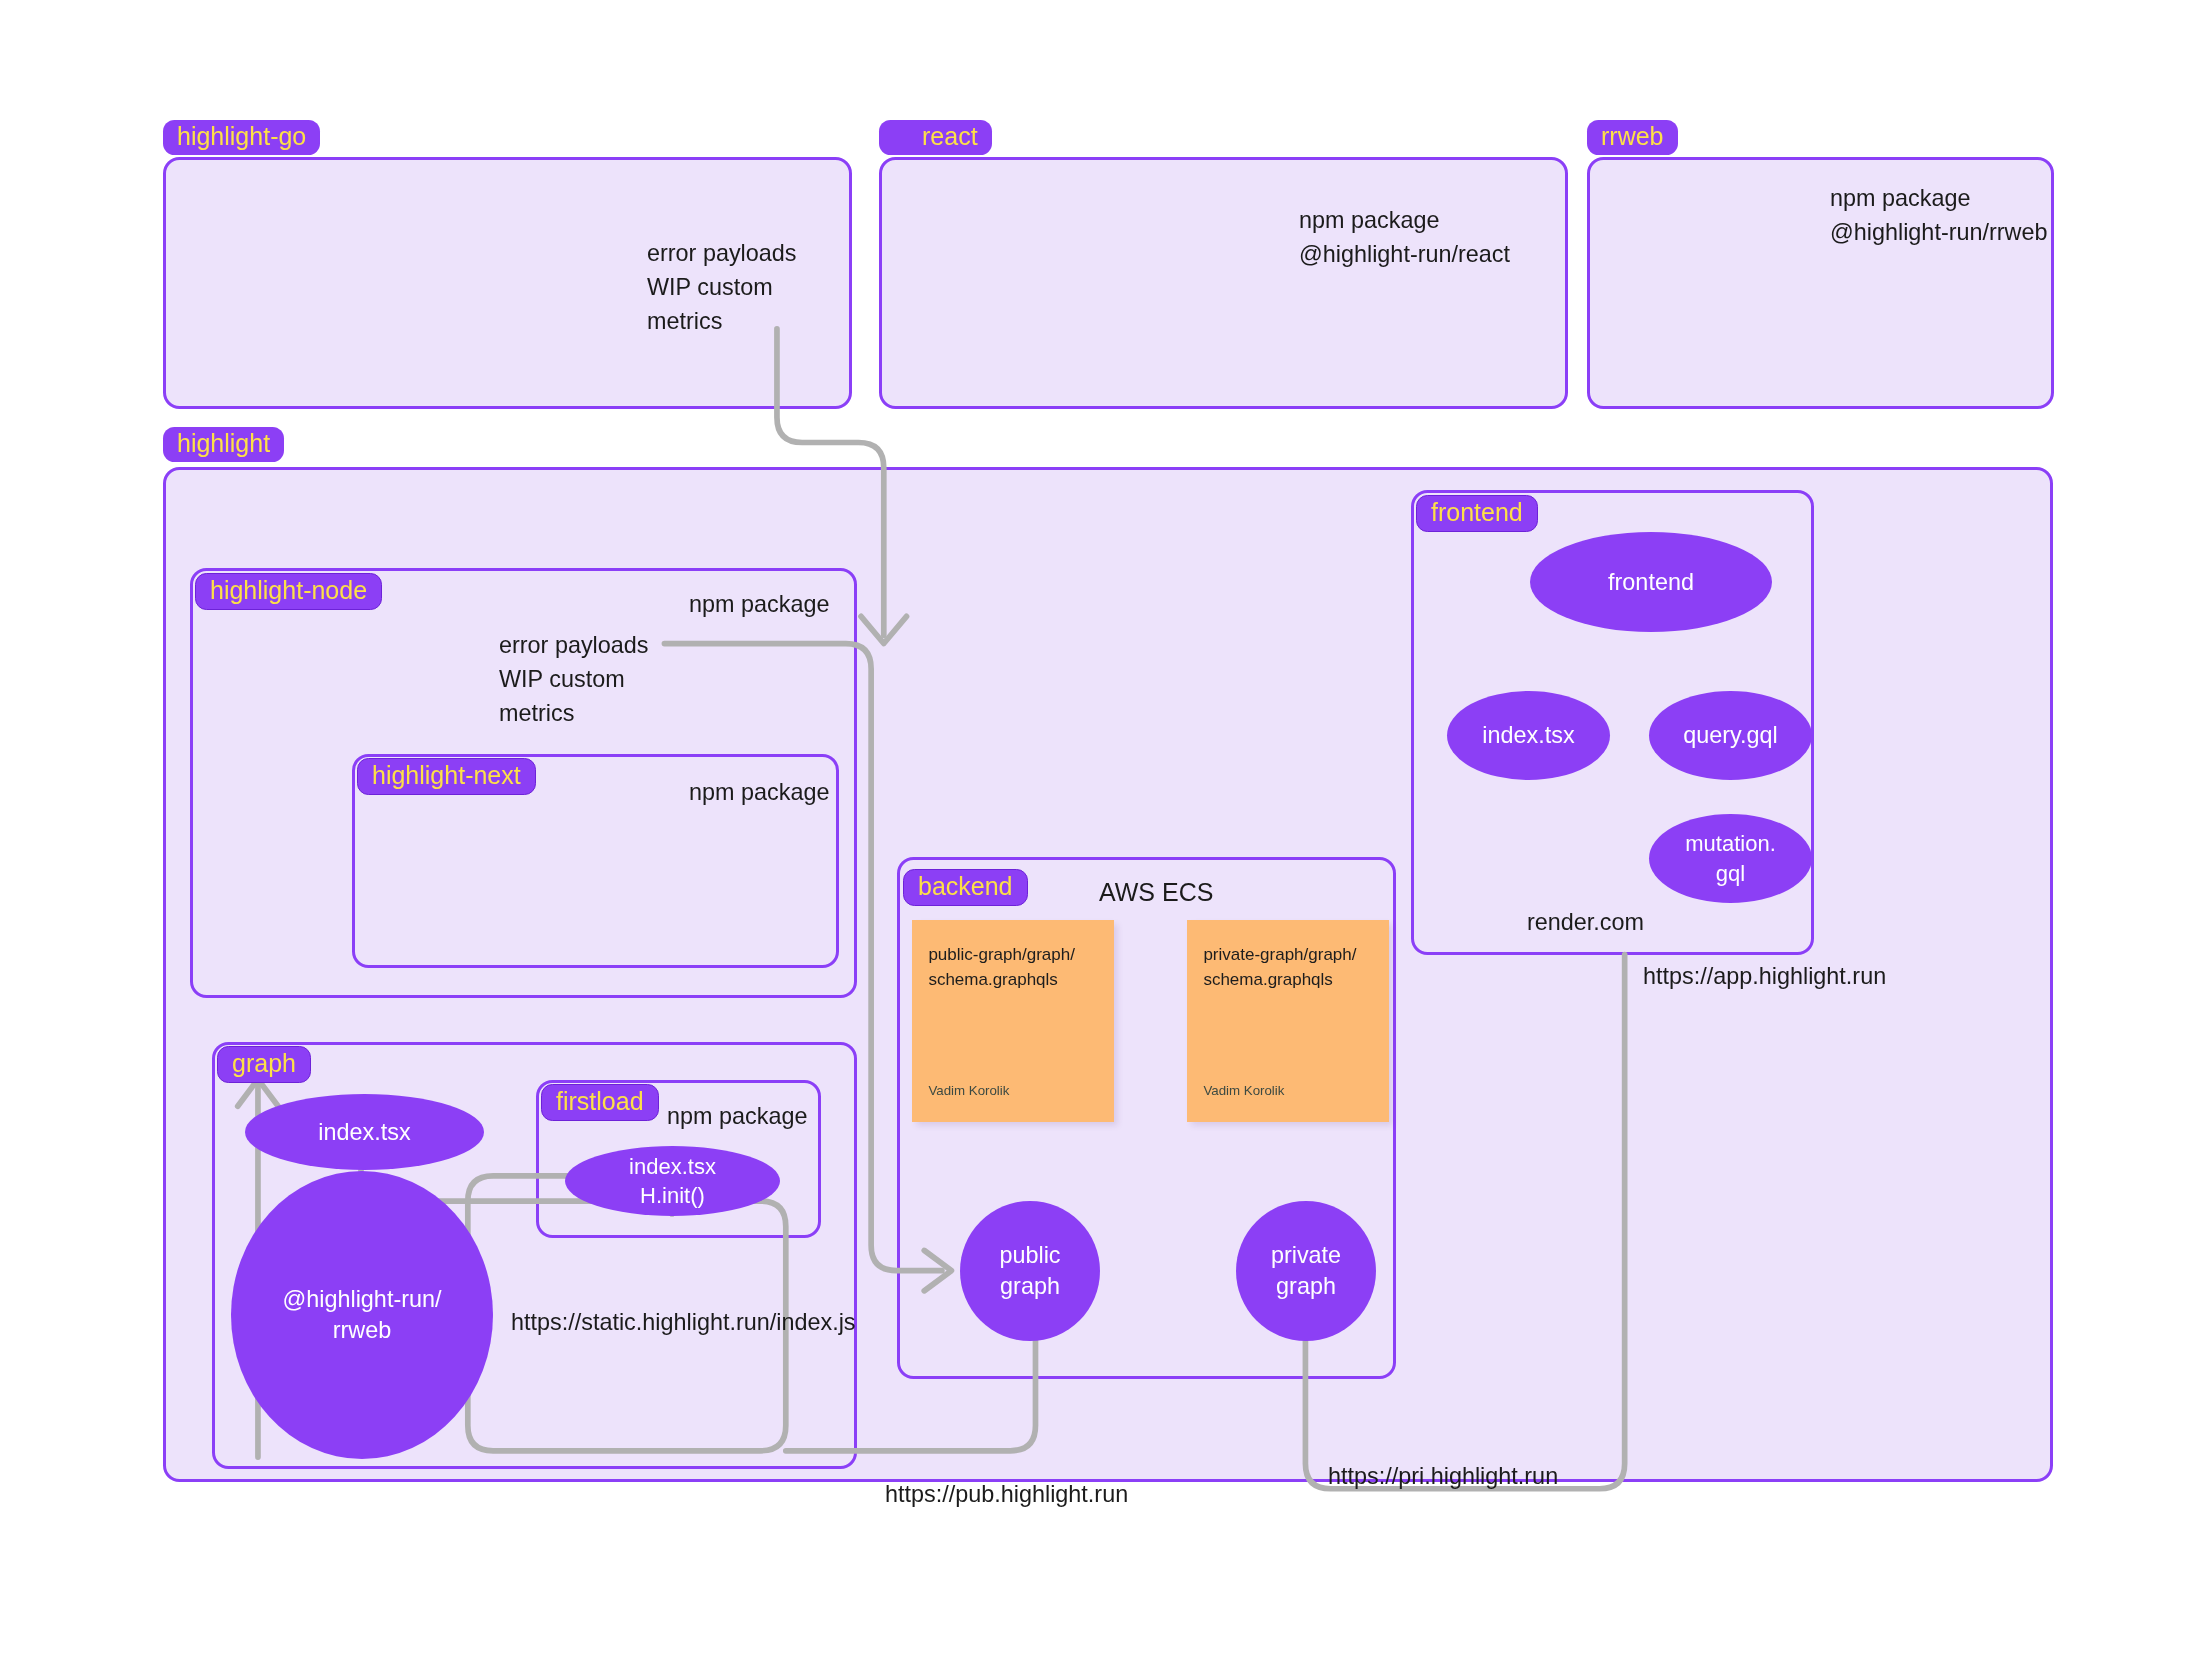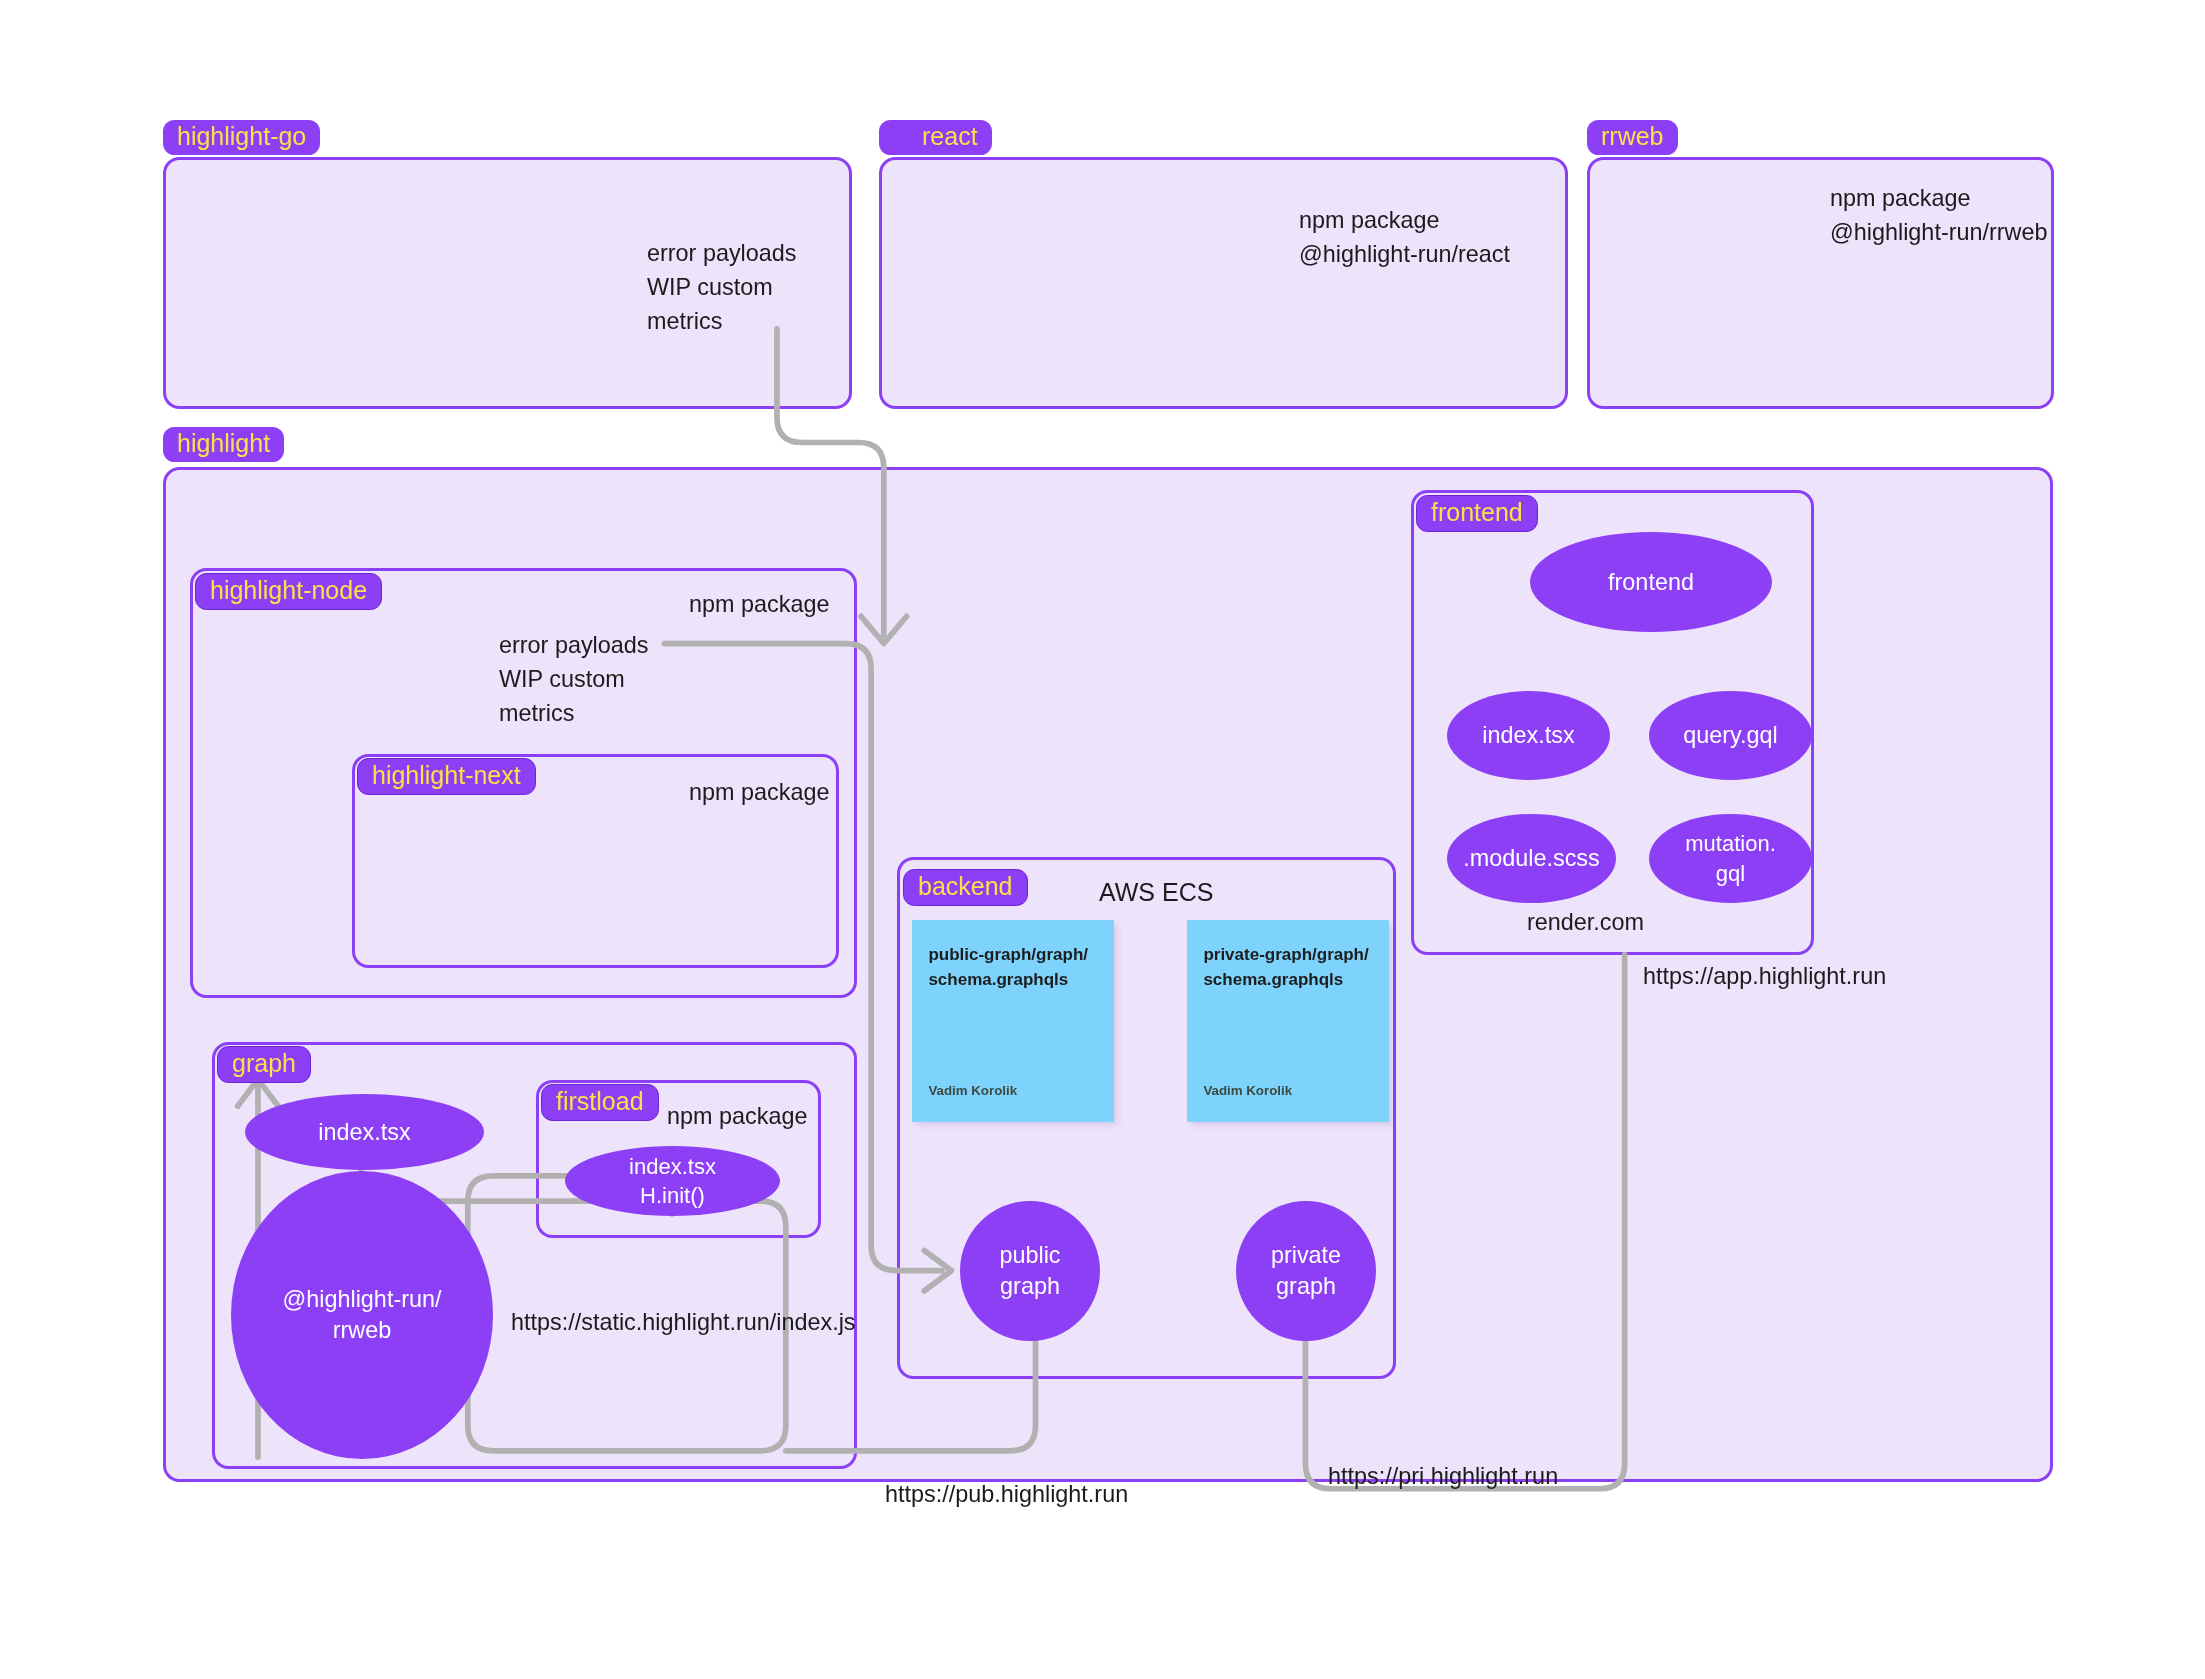--- a/index.html
+++ b/index.html
@@ -60,26 +60,25 @@
     justify-content: center;
     text-align: center;
     font-size: 23.4px;
     line-height: 1.32;
     white-space: pre-line;
     z-index: 25;
   }
   
   .sticky {
     position: absolute;
-    background: #7dd3fc;
+    background: #fdba74;
     box-shadow: 4.4px 4.4px 6.3px rgba(90, 60, 130, 0.14);
     z-index: 20;
     box-sizing: border-box;
     padding: 21.5px 16.4px 0 16.4px;
-    font-weight: bold;
   }
   .sticky .sticky-title {
     color: #1d1d1d;
     font-size: 17px;
     line-height: 1.5;
     white-space: pre-line;
   }
   .sticky .sticky-author {
     position: absolute;
     left: 16.4px;
@@ -211,21 +210,20 @@
 
   <div class="group" style="left:1411px; top:490px; width:403px; height:465px;"></div>
   <div class="badge outlined" style="left:1416px; top:495px;">frontend</div>
 
   <div class="ellipse" style="left:1530px; top:532px; width:242px; height:100px;">frontend</div>
 
   <div class="ellipse" style="left:1447px; top:691px; width:163px; height:89px;">index.tsx</div>
 
   <div class="ellipse" style="left:1649px; top:691px; width:163px; height:89px;">query.gql</div>
 
-  <div class="ellipse" style="left:1447px; top:814px; width:169px; height:89px;">.module.scss</div>
 
   <div class="ellipse" style="left:1649px; top:814px; width:163px; height:89px; font-size:22px;">mutation.
 gql</div>
 
   <div class="note" style="left:1527px; top:906px;">render.com</div>
 
   <div class="note" style="left:1643px; top:960px;">https://app.highlight.run</div>
 
   <div class="note" style="left:885px; top:1478px;">https://pub.highlight.run</div>
 

